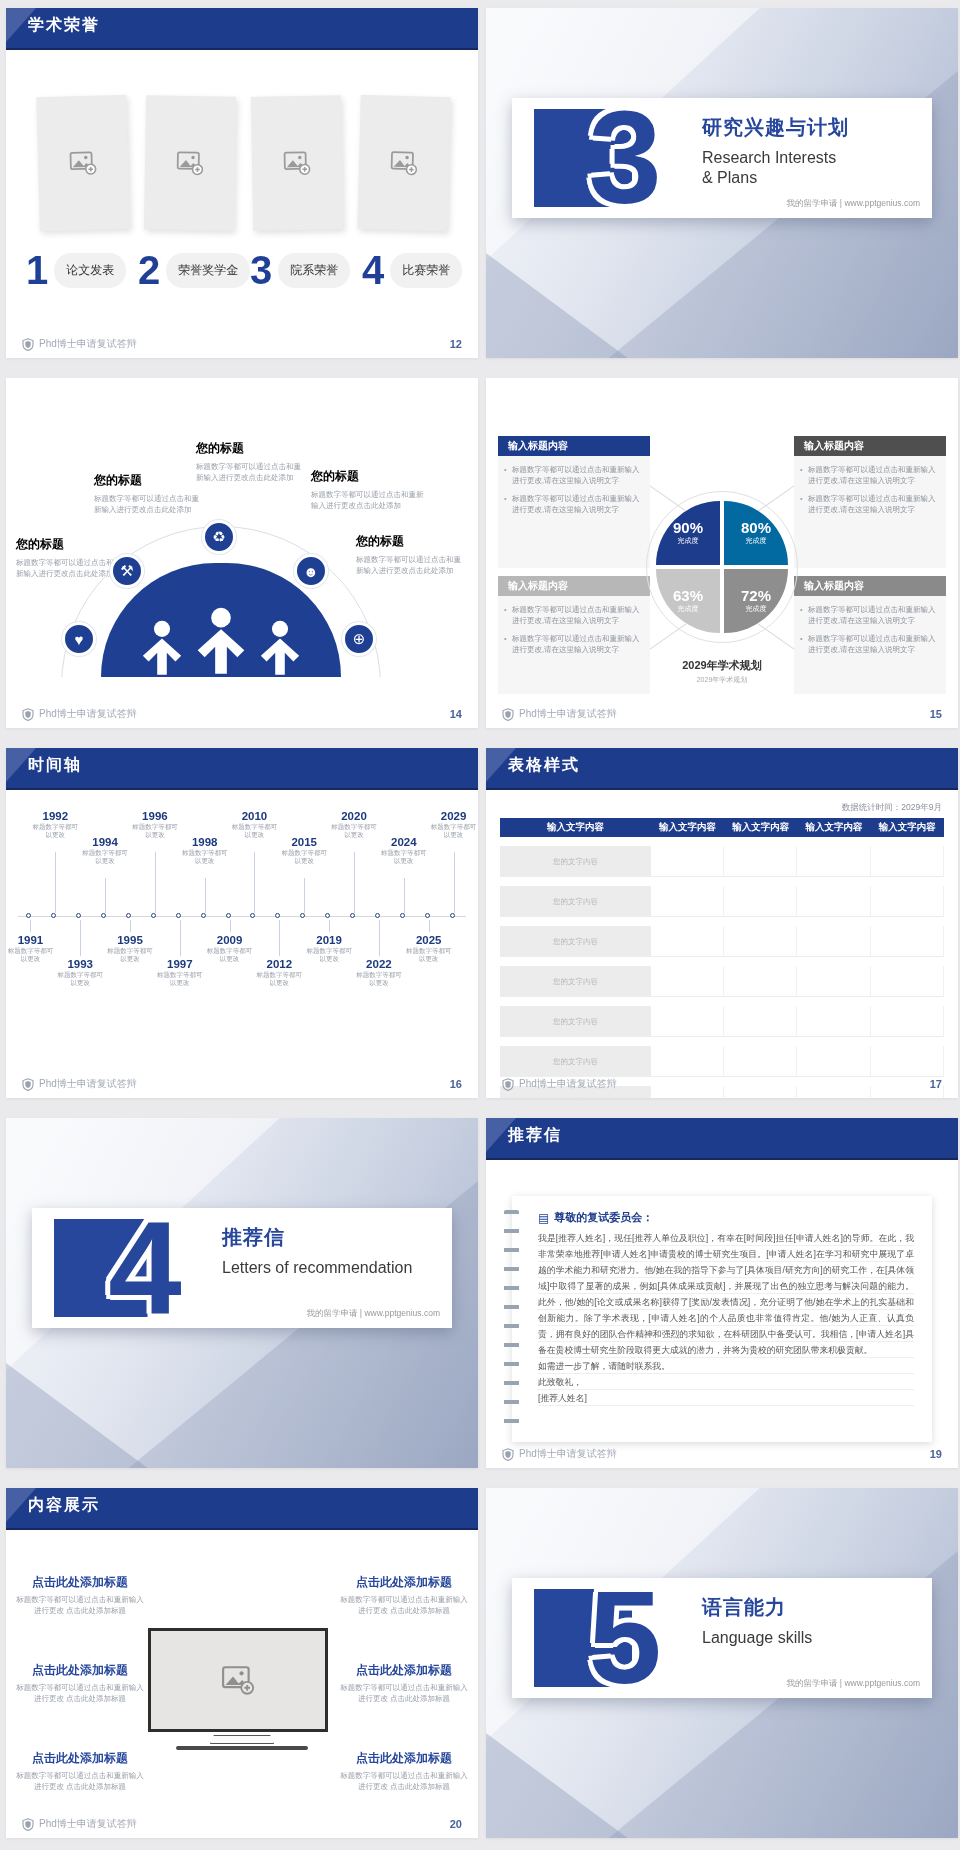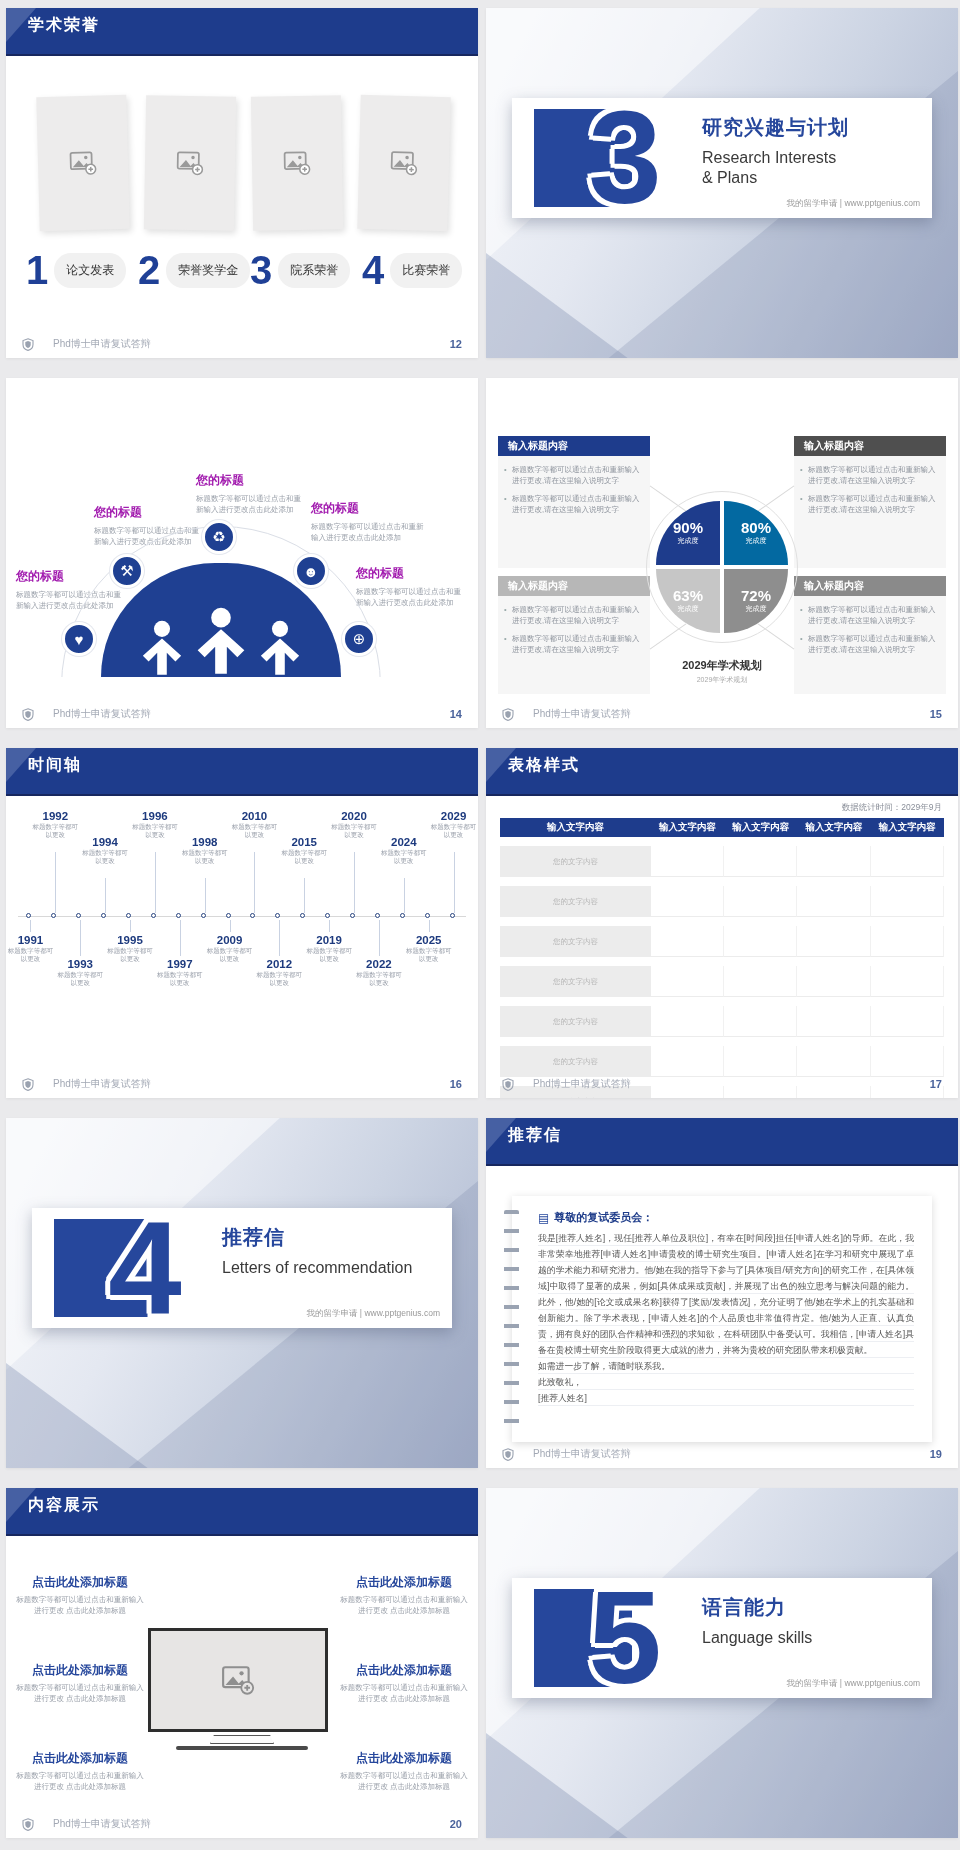--- a/index.html
+++ b/index.html
@@ -4,27 +4,27 @@
 <style>
   * { margin:0; padding:0; box-sizing:border-box; }
   html,body { width:960px; height:1850px; background:#eaeaec; font-family:"Liberation Sans","DejaVu Sans",sans-serif; overflow:hidden; }
   #canvas { position:relative; width:960px; height:1850px; }
 
   .slide { position:absolute; width:472px; height:350px; background:#fff; overflow:hidden; box-shadow:0 1px 3px rgba(0,0,0,0.06); }
   .col-l { left:6px; } .col-r { left:486px; }
   .row1 { top:8px; } .row2 { top:378px; } .row3 { top:748px; } .row4 { top:1118px; } .row5 { top:1488px; }
 
   
-  .shead { position:relative; height:48px; background:#1e3c8c; border-bottom:2px solid #17275f; }
+  .shead { position:relative; height:42px; background:#1e3c8c; border-bottom:2px solid #17275f; }
   .shead::before { content:""; position:absolute; left:0; top:0; border-style:solid; border-width:34px 30px 0 0; border-color:rgba(120,140,190,0.45) transparent transparent transparent; }
   .shead-t { position:absolute; left:22px; top:7px; color:#fff; font-size:16px; font-weight:bold; letter-spacing:2px; }
 
   
   .sfoot { position:absolute; left:16px; right:16px; bottom:7px; display:flex; justify-content:space-between; align-items:center; }
-  .sfoot .brand { display:flex; align-items:center; gap:19px; font-size:10px; color:#a2a8b4; }
+  .sfoot .brand { display:flex; align-items:center; gap:5px; font-size:10px; color:#a2a8b4; }
   .sfoot .pagenum { font-size:11px; font-weight:bold; color:#4a639c; }
 
   
   .hcard { position:absolute; width:90px; height:134px; top:88px; background:#edecec; box-shadow:2px 3px 6px rgba(0,0,0,0.12); display:flex; align-items:center; justify-content:center; }
   .c1{left:32px; transform:rotate(-1.5deg);} .c2{left:139px; transform:rotate(1deg);} .c3{left:246px; transform:rotate(-1deg);} .c4{left:353px; transform:rotate(1.5deg);}
   .hitems { position:absolute; left:20px; right:4px; top:242px; display:flex; }
   .hitem { width:25%; display:flex; align-items:center; gap:6px; }
   .hnum { font-size:40px; font-weight:800; color:#1f4096; line-height:40px; }
   .hpill { background:#f1f1f1; border-radius:17px; padding:9px 12px; font-size:12px; color:#333; white-space:nowrap; }
 
@@ -38,21 +38,21 @@
   .bsq { position:absolute; left:22px; top:11px; width:98px; height:98px; background:#26479c; }
   .bnum { position:absolute; left:28px; top:-24px; width:170px; height:168px; line-height:168px; text-align:center; font-size:132px; font-weight:800; color:#26479c;
           text-shadow:5px 0 0 #fff,-5px 0 0 #fff,0 5px 0 #fff,0 -5px 0 #fff,4px 4px 0 #fff,-4px -4px 0 #fff,4px -4px 0 #fff,-4px 4px 0 #fff; }
   .btxt { position:absolute; left:190px; top:16px; right:10px; }
   .btitle { font-size:20px; font-weight:800; color:#26479c; letter-spacing:1px; }
   .bsub { font-size:16px; color:#3a3a3a; line-height:20px; margin-top:7px; white-space:pre-line; }
   .bcap { position:absolute; right:12px; bottom:8px; font-size:8.5px; color:#999; }
 
   
   .ib { position:absolute; }
-  .ib .it { font-size:12px; font-weight:bold; color:#a21caf; margin-bottom:4px;margin-top:32px; }
+  .ib .it { font-size:12px; font-weight:bold; color:#000000; margin-bottom:4px; }
   .ib .ibd { font-size:7.5px; color:#9aa0aa; line-height:11px; }
   .b1{left:190px;top:62px;width:112px;} .b2{left:88px;top:94px;width:110px;} .b3{left:305px;top:90px;width:115px;}
   .b4{left:10px;top:158px;width:108px;} .b5{left:350px;top:155px;width:112px;}
   .ring-wrap { position:absolute; left:55px; top:148px; width:320px; height:151px; overflow:hidden; }
   .ring { width:320px; height:320px; border:1px solid #dadee6; border-radius:50%; }
   .dome { position:absolute; left:95px; top:185px; width:240px; height:114px; border-radius:120px 120px 0 0; background:#1f4092; display:flex; align-items:flex-end; justify-content:center; gap:8px; overflow:hidden; }
   .aicon { position:absolute; width:34px; height:34px; border-radius:50%; background:#1f4092; color:#fff; display:flex; align-items:center; justify-content:center; font-size:15px; border:3px solid #fff; box-shadow:0 0 0 1px #e4e7ee; }
   .i1{left:196px;top:142px;} .i2{left:104px;top:176px;} .i3{left:288px;top:176px;} .i4{left:56px;top:244px;} .i5{left:336px;top:244px;}
 
   

